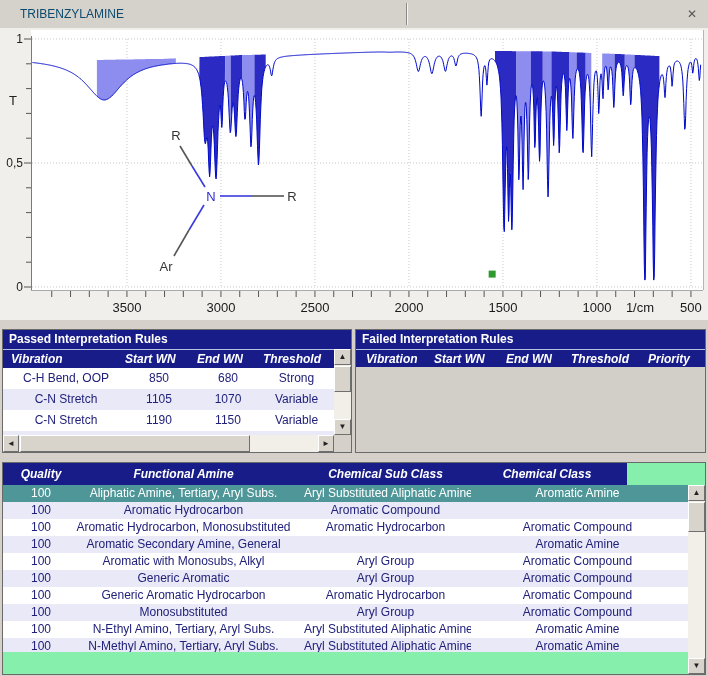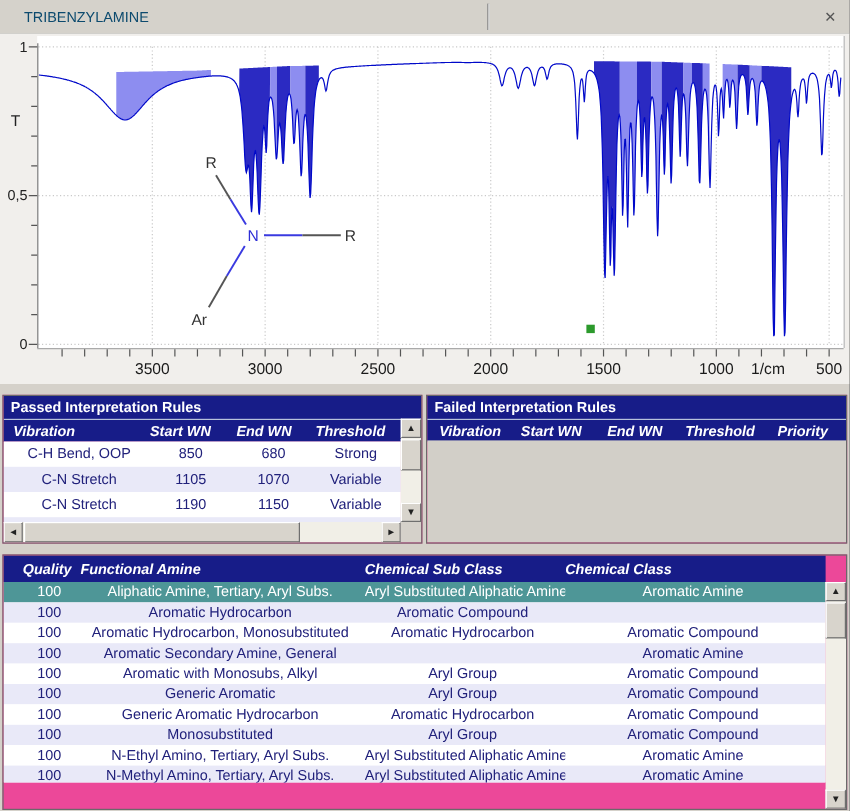--- a/index.html
+++ b/index.html
@@ -10,21 +10,21 @@
   .tab{position:absolute;top:0;height:28px;line-height:28px;font-size:12px;white-space:nowrap;cursor:default;}
   .tab.inactive{left:20px;color:#0c4a6e;}
   .tab.active{left:118px;color:#111;font-weight:bold;}
   .tab-sep{position:absolute;left:406px;top:3px;width:1px;height:22px;background:#8a8a8a;border-right:1px solid #f4f4f4;}
   .close-btn{position:absolute;right:8px;top:6px;width:16px;height:16px;color:#555;font-size:12px;line-height:16px;
              text-align:center;cursor:default;}
   
   .spectrum-panel{position:absolute;left:0;top:28px;width:708px;height:292px;background:#f1efec;}
   .spectrum-panel svg{display:block;}
   
-  .panel{position:absolute;background:#ec4899;border:1px solid #6a6a6a;box-sizing:border-box;overflow:hidden;}
+  .panel{position:absolute;background:#86efac;border:1px solid #6a6a6a;box-sizing:border-box;overflow:hidden;}
   .panel-title{height:19px;line-height:19px;padding:0 6px;font-size:12px;font-weight:bold;color:#fff;
                background:#171c88;border-bottom:1px solid #b8c2dc;white-space:nowrap;overflow:hidden;}
   .panel-title.light{background:#a9c2d8;color:#0d1060;height:21px;line-height:21px;border-bottom:1px solid #6a6a6a;}
   .col-header{background:#171c88;color:#fff;font-weight:bold;font-size:12px;}
   .col-header .cell{color:#fff;}
   .p-grid{display:grid;grid-template-columns:114px 72px 66px 1fr;padding-left:8px;}
   .f-grid{display:grid;grid-template-columns:68px 72px 65px 77px 1fr;padding-left:10px;}
   .m-grid{display:grid;grid-template-columns:48px 237px 167px 1fr;padding-left:16px;}
   .hdr-row{height:18px;line-height:18px;align-items:center;font-style:italic;}
   .hdr-row.tall{height:22px;line-height:22px;}
@@ -230,21 +230,21 @@
         <div class="cell">Vibration</div>
         <div class="cell">Start WN</div>
         <div class="cell">End WN</div>
         <div class="cell">Threshold</div>
         <div class="cell">Priority</div>
       </div>
     <div class="empty-body" style="top:37px;"></div>
   </div>
 
   <div class="panel" style="left:2px;top:462px;width:704px;height:213px;">
-    <div class="col-header m-grid hdr-row tall" style="width:685px;box-sizing:border-box;" id="match-header">
+    <div class="col-header m-grid hdr-row tall" style="width:624px;box-sizing:border-box;text-align:center;" id="match-header">
         <div class="cell">Quality</div>
         <div class="cell">Functional Amine</div>
         <div class="cell">Chemical Sub Class</div>
         <div class="cell">Chemical Class</div>
       </div>
     <div class="rules-body" style="height:167px;width:685px;" id="match-body">
         <div class="data-row m-grid match-row sel">
           <div class="cell">100</div>
           <div class="cell">Aliphatic Amine, Tertiary, Aryl Subs.</div>
           <div class="cell">Aryl Substituted Aliphatic Amine</div>

